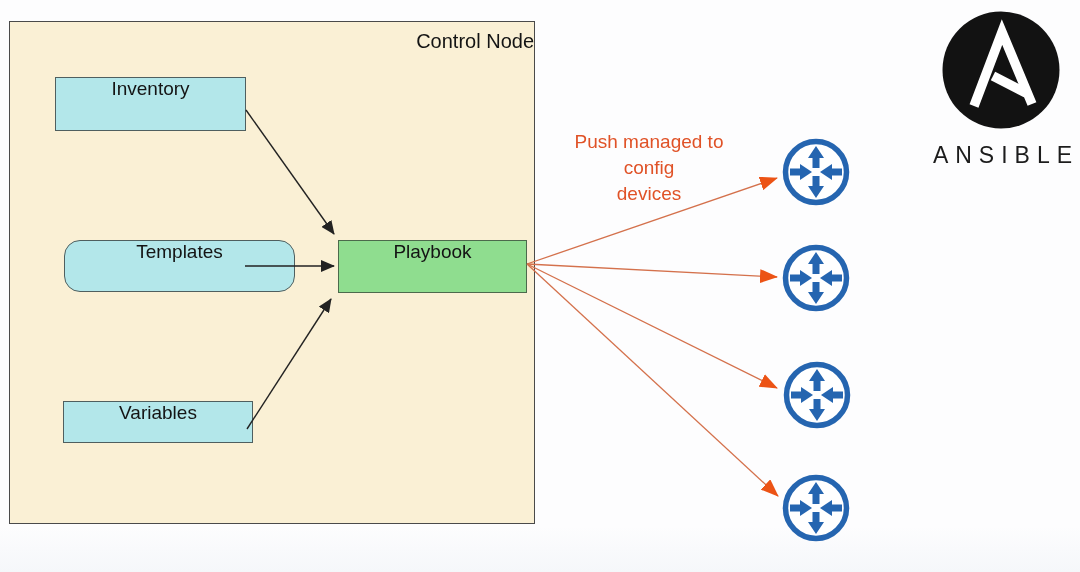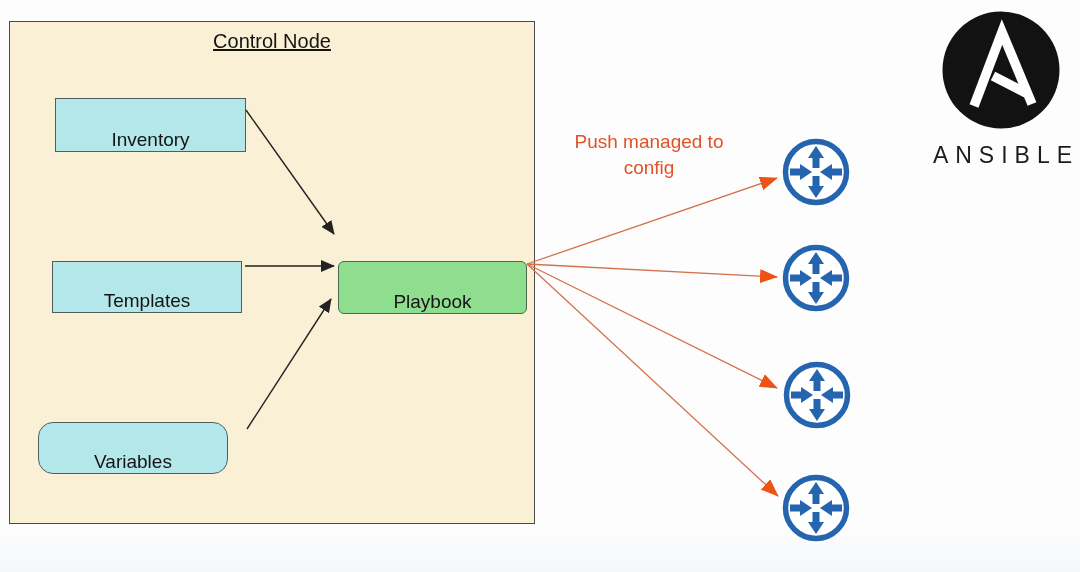--- a/index.html
+++ b/index.html
@@ -32,45 +32,43 @@
   .control-node{
     position:absolute;
     left:9px;top:21px;width:526px;height:503px;
     background:var(--control_node_fill);
     border:1.5px solid var(--control_node_border);
     box-sizing:border-box;
   }
   .control-node-title{
     position:absolute;
     left:0;top:8px;width:100%;
-    text-align:center;
+    text-align:right;
     font-size:20px;
     color:var(--text_dark);
-    text-decoration:underline;
   }
   .box{
     position:absolute;
-    display:flex;align-items:flex-end;justify-content:center;
+    display:flex;align-items:flex-start;justify-content:center;
     box-sizing:border-box;
     font-size:19px;
     color:var(--text_dark);
-    margin-top:21px;
   }
   .box.cyan{
     background:var(--component_fill);
     border:1.5px solid var(--component_border);
   }
   .box.green{
     background:var(--playbook_fill);
     border:1.5px solid var(--playbook_border);
   }
   #inventory-box{left:55px;top:77px;width:191px;height:54px;}
-  #templates-box{left:52px;top:240px;width:190px;height:52px;}
-  #variables-box{left:38px;top:401px;width:190px;height:52px;border-radius:15px;}
-  #playbook-box{left:338px;top:240px;width:189px;height:53px;border-radius:6px;}
+  #templates-box{left:64px;top:240px;width:231px;height:52px;border-radius:16px;}
+  #variables-box{left:63px;top:401px;width:190px;height:42px;}
+  #playbook-box{left:338px;top:240px;width:189px;height:53px;}
   #arrows-layer{
     position:absolute;left:0;top:0;width:1080px;height:572px;
     pointer-events:none;
   }
   .push-config{
     position:absolute;
     left:558px;top:129px;width:182px;
     text-align:center;
     font-size:19px;line-height:26px;
     color:var(--push_text);
@@ -112,20 +110,21 @@
   <div id="variables-box" class="box cyan">
     <span>Variables</span>
   </div>
   <div id="playbook-box" class="box green">
     <span>Playbook</span>
   </div>
 
   <div class="push-config">
     <div>Push managed to</div>
     <div>config</div>
+    <div>devices</div>
   </div>
 
   <svg id="arrows-layer" viewBox="0 0 1080 572" xmlns="http://www.w3.org/2000/svg">
     <defs>
       <marker id="blackhead" markerUnits="userSpaceOnUse" markerWidth="14" markerHeight="12" refX="13" refY="6" orient="auto">
         <path d="M0,0 L14,6 L0,12 Z" fill="#222222"></path>
       </marker>
       <marker id="orangehead" markerUnits="userSpaceOnUse" markerWidth="18" markerHeight="14" refX="17" refY="7" orient="auto">
         <path d="M0,0 L18,7 L0,14 Z" fill="#ec5315"></path>
       </marker>

